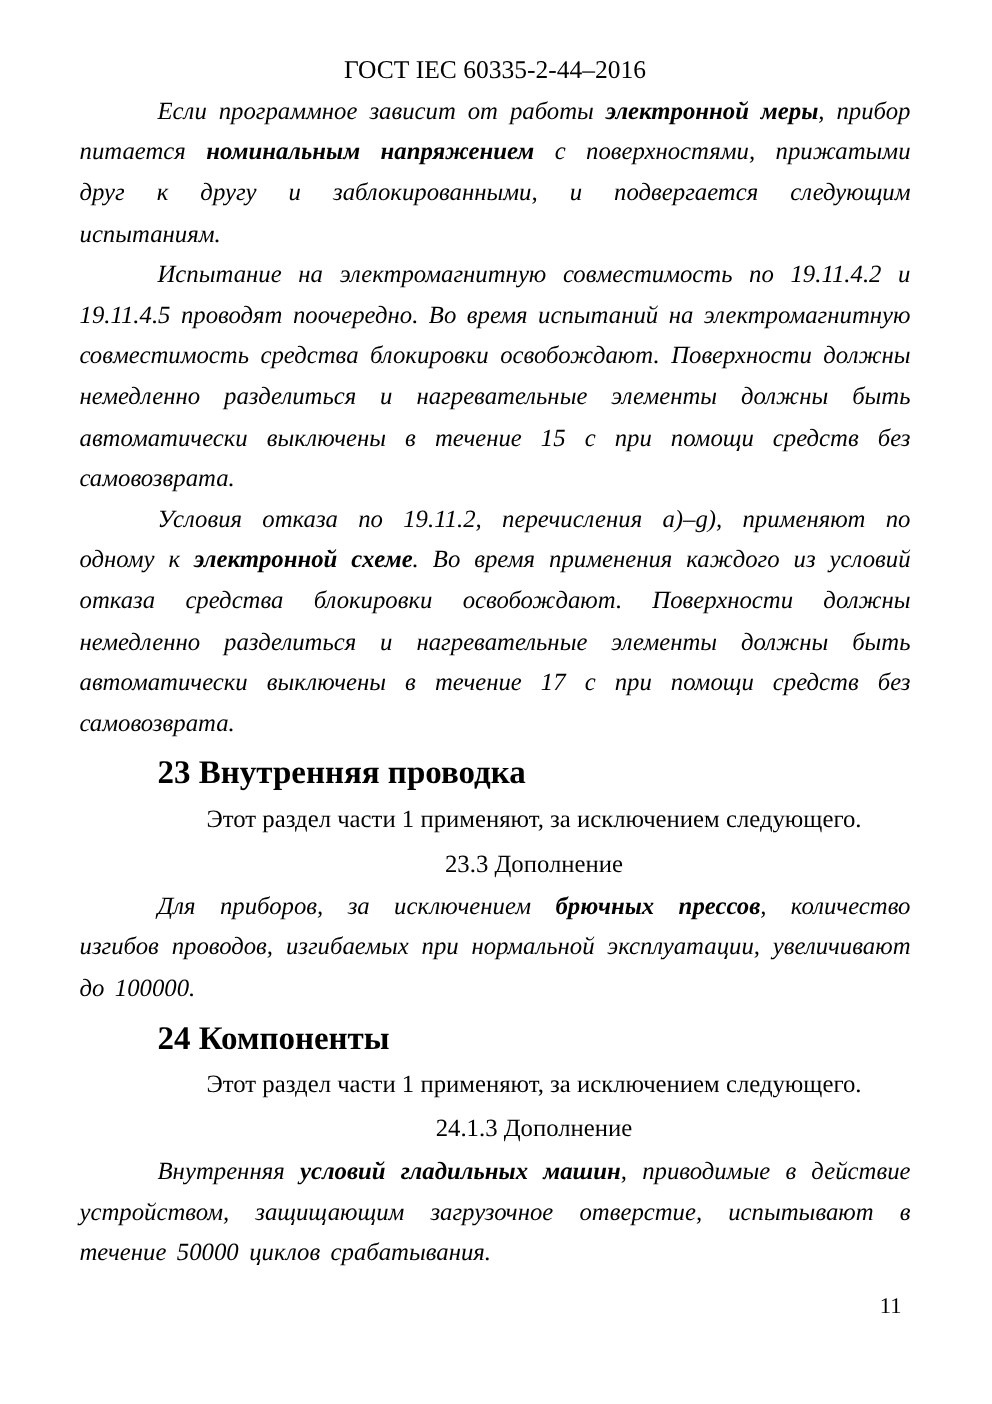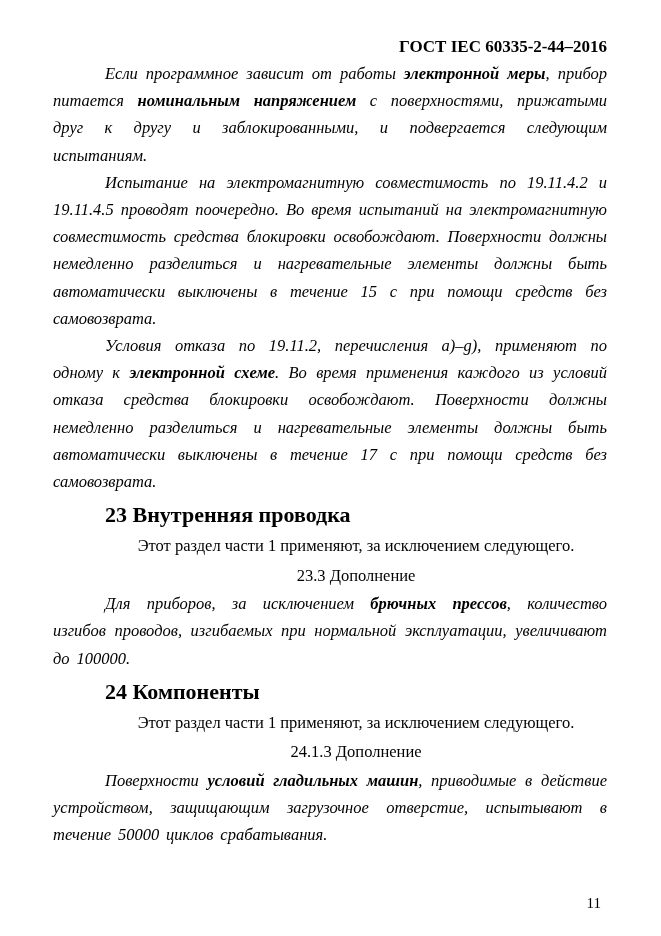--- a/index.html
+++ b/index.html
@@ -17,22 +17,22 @@
     font-family: "Liberation Serif", "DejaVu Serif", serif;
     overflow: hidden;
   }
   .content {
     position: absolute;
     left: 53px;
     top: 36px;
     width: 554px;
   }
   .doc-header {
-    text-align: right;
-    font-weight: bold;
+    text-align: center;
+    font-weight: normal;
     font-size: 17px;
     line-height: 22px;
     margin-bottom: 2px;
   }
   p.para {
     margin: 0;
     font-size: 16.5px;
     line-height: 27.2px;
     text-align: justify;
     text-indent: 52px;
@@ -53,21 +53,21 @@
   h2.heading {
     margin: 7px 0 4px 0;
     font-size: 22px;
     line-height: 25px;
     font-weight: bold;
     text-indent: 52px;
     font-style: normal;
   }
   .page-number {
     position: absolute;
-    top: 894px;
+    top: 862px;
     right: 60px;
     font-size: 15px;
     line-height: 18px;
     font-style: normal;
   }
 </style>
 </head>
 <body>
 
 <div class="page">
@@ -79,17 +79,17 @@
         <p class="para italic"><span>Если программное зависит от работы </span><b>электронной меры</b><span>, прибор питается </span><b>номинальным напряжением</b><span> с поверхностями, прижатыми друг к другу и заблокированными, и подвергается следующим испытаниям.</span></p>
         <p class="para italic"><span>Испытание на электромагнитную совместимость по 19.11.4.2 и 19.11.4.5 проводят поочередно. Во время испытаний на электромагнитную совместимость средства блокировки освобождают. Поверхности должны немедленно разделиться и нагревательные элементы должны быть автоматически выключены в течение 15 с при помощи средств без самовозврата.</span></p>
         <p class="para italic"><span>Условия отказа по 19.11.2, перечисления а)–g), применяют по одному к </span><b>электронной схеме</b><span>. Во время применения каждого из условий отказа средства блокировки освобождают. Поверхности должны немедленно разделиться и нагревательные элементы должны быть автоматически выключены в течение 17 с при помощи средств без самовозврата.</span></p>
         <h2 class="heading">23 Внутренняя проводка</h2>
         <p class="para normal"><span>Этот раздел части 1 применяют, за исключением следующего.</span></p>
         <p class="para normal"><span>23.3 Дополнение</span></p>
         <p class="para italic"><span>Для приборов, за исключением </span><b>брючных прессов</b><span>, количество изгибов проводов, изгибаемых при нормальной эксплуатации, увеличивают до 100000.</span></p>
         <h2 class="heading">24 Компоненты</h2>
         <p class="para normal"><span>Этот раздел части 1 применяют, за исключением следующего.</span></p>
         <p class="para normal"><span>24.1.3 Дополнение</span></p>
-        <p class="para italic"><span>Поверхности </span><b>условий гладильных машин</b><span>, приводимые в действие устройством, защищающим загрузочное отверстие, испытывают в течение 50000 циклов срабатывания.</span></p>
+        <p class="para italic"><span>Внутренняя </span><b>условий гладильных машин</b><span>, приводимые в действие устройством, защищающим загрузочное отверстие, испытывают в течение 50000 циклов срабатывания.</span></p>
       </main>
   </div>
   <div class="page-number">11</div>
 </div>
 
 </body></html>

